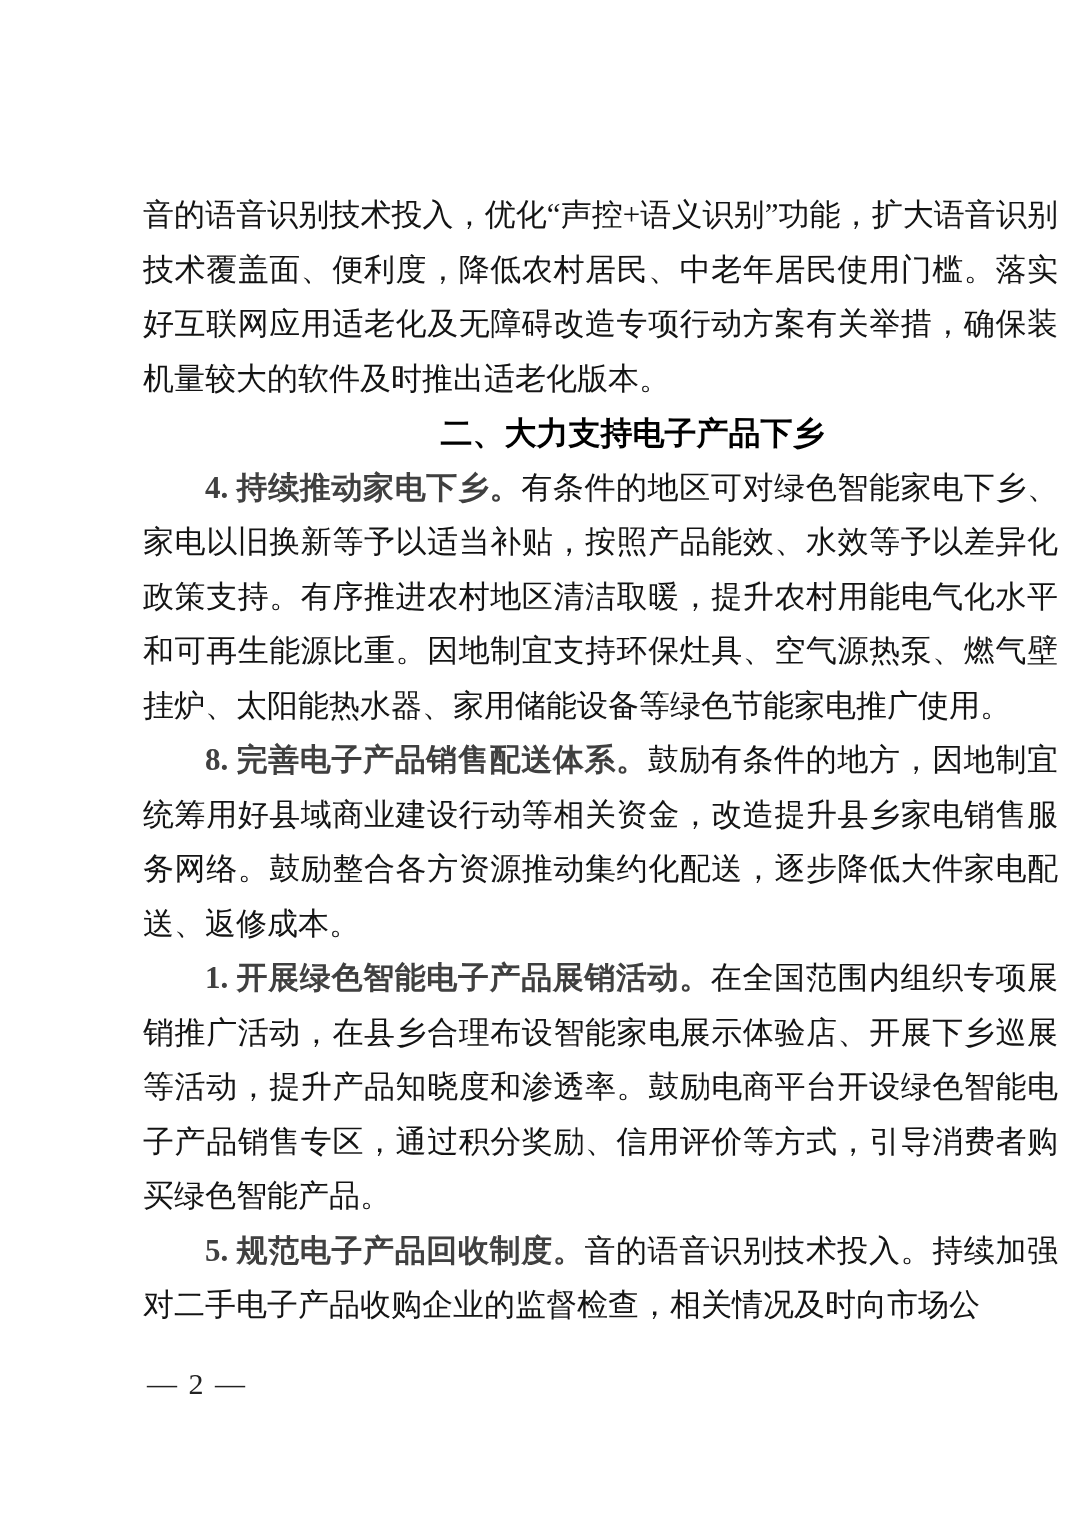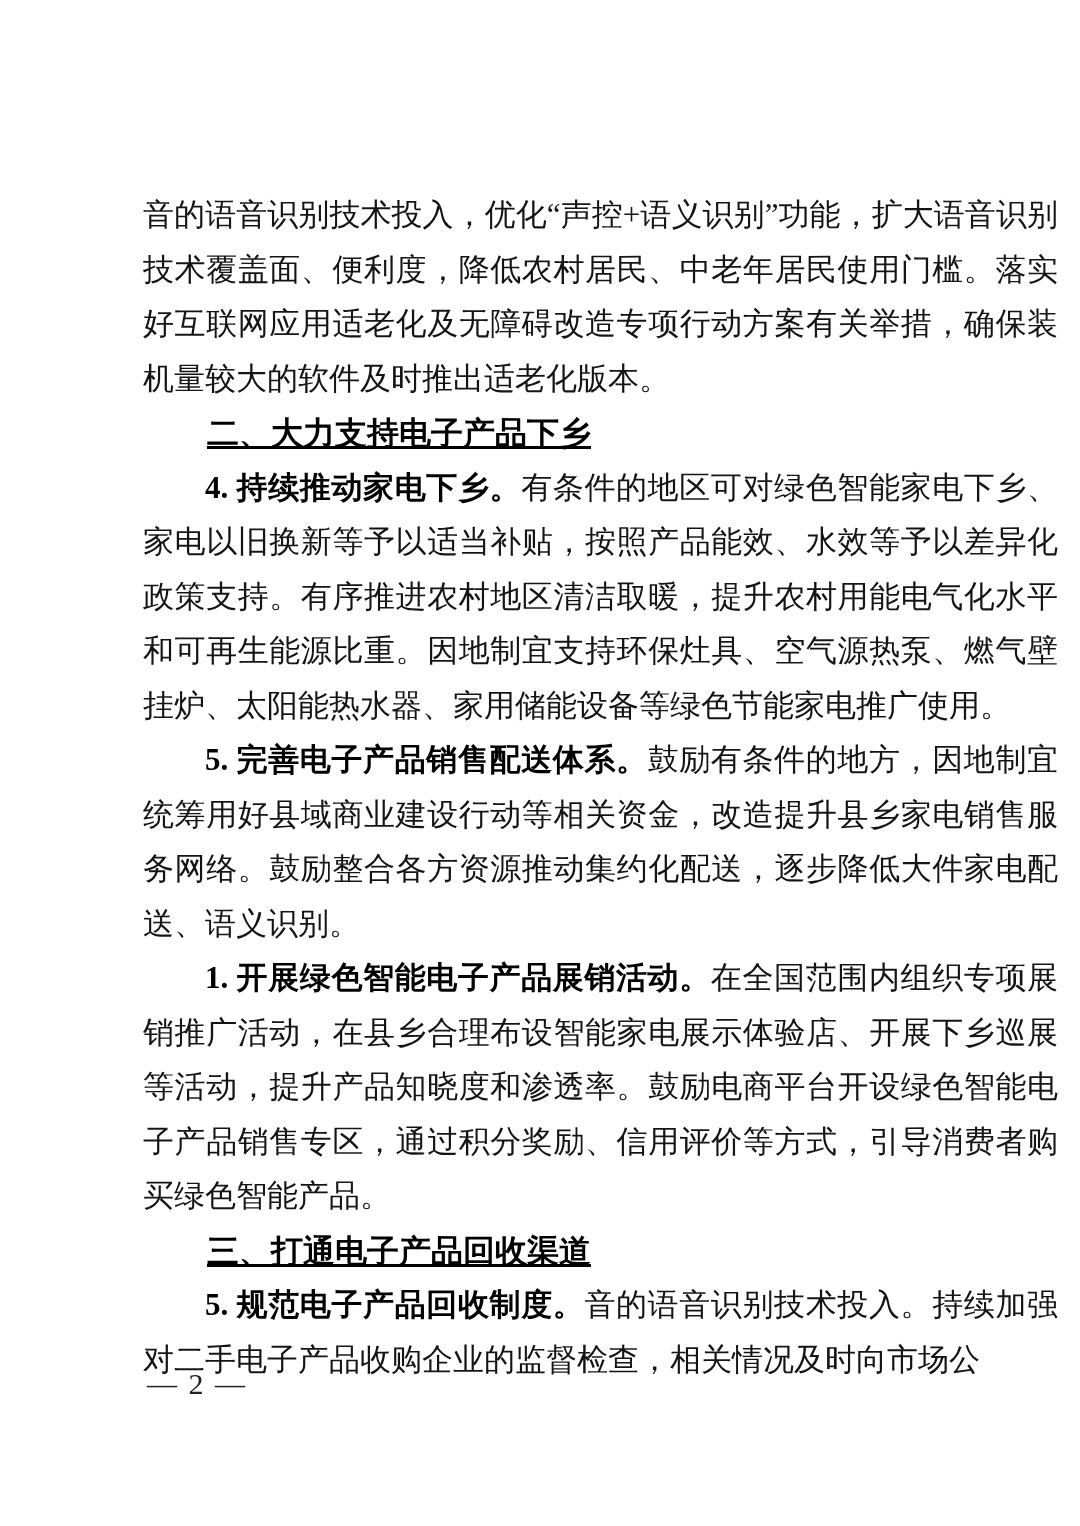--- a/index.html
+++ b/index.html
@@ -34,27 +34,26 @@
 
   .heading {
     margin: 0;
     padding: 0;
     text-indent: 2em;
     font-family: "Liberation Sans", sans-serif;
     font-weight: bold;
     font-size: 32px;
     line-height: 54.5px;
     color: #000000;
-    text-align: left;
-    text-decoration: underline;
+    text-align: center;
   }
 
   .lead {
     font-weight: bold;
-    color: #000000;
+    color: #404040;
   }
 
   .page-number {
     position: absolute;
     left: 147px;
     top: 1364px;
     font-family: "Liberation Serif", serif;
     font-size: 30px;
     line-height: 40px;
     color: #222222;
@@ -62,19 +61,18 @@
   }
 </style>
 </head>
 <body>
 
 <div class="page">
   <div class="content" id="doc-content">
       <p class="para"><span>音的语音识别技术投入，优化“声控+语义识别”功能，扩大语音识别技术覆盖面、便利度，降低农村居民、中老年居民使用门槛。落实好互联网应用适老化及无障碍改造专项行动方案有关举措，确保装机量较大的软件及时推出适老化版本。</span></p>
       <div class="heading">二、大力支持电子产品下乡</div>
       <p class="para indent"><span class="lead">4. 持续推动家电下乡。</span><span>有条件的地区可对绿色智能家电下乡、家电以旧换新等予以适当补贴，按照产品能效、水效等予以差异化政策支持。有序推进农村地区清洁取暖，提升农村用能电气化水平和可再生能源比重。因地制宜支持环保灶具、空气源热泵、燃气壁挂炉、太阳能热水器、家用储能设备等绿色节能家电推广使用。</span></p>
-      <p class="para indent"><span class="lead">5. 完善电子产品销售配送体系。</span><span>鼓励有条件的地方，因地制宜统筹用好县域商业建设行动等相关资金，改造提升县乡家电销售服务网络。鼓励整合各方资源推动集约化配送，逐步降低大件家电配送、语义识别。</span></p>
+      <p class="para indent"><span class="lead">8. 完善电子产品销售配送体系。</span><span>鼓励有条件的地方，因地制宜统筹用好县域商业建设行动等相关资金，改造提升县乡家电销售服务网络。鼓励整合各方资源推动集约化配送，逐步降低大件家电配送、返修成本。</span></p>
       <p class="para indent"><span class="lead">1. 开展绿色智能电子产品展销活动。</span><span>在全国范围内组织专项展销推广活动，在县乡合理布设智能家电展示体验店、开展下乡巡展等活动，提升产品知晓度和渗透率。鼓励电商平台开设绿色智能电子产品销售专区，通过积分奖励、信用评价等方式，引导消费者购买绿色智能产品。</span></p>
-      <div class="heading">三、打通电子产品回收渠道</div>
       <p class="para indent"><span class="lead">5. 规范电子产品回收制度。</span><span>音的语音识别技术投入。持续加强对二手电子产品收购企业的监督检查，相关情况及时向市场公</span></p>
     </div>
   <div class="page-number">— 2 —</div>
 </div>
 
 </body></html>

